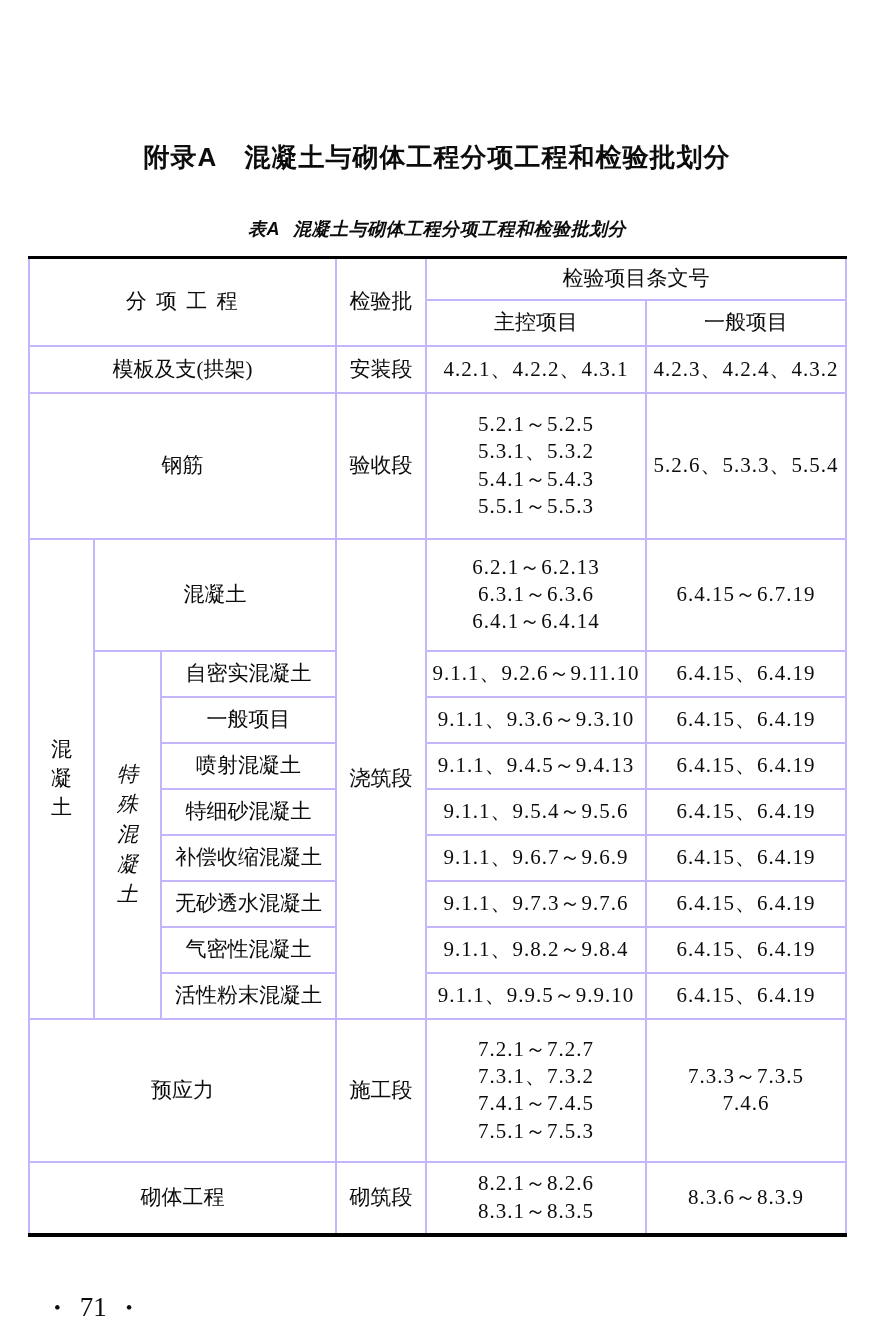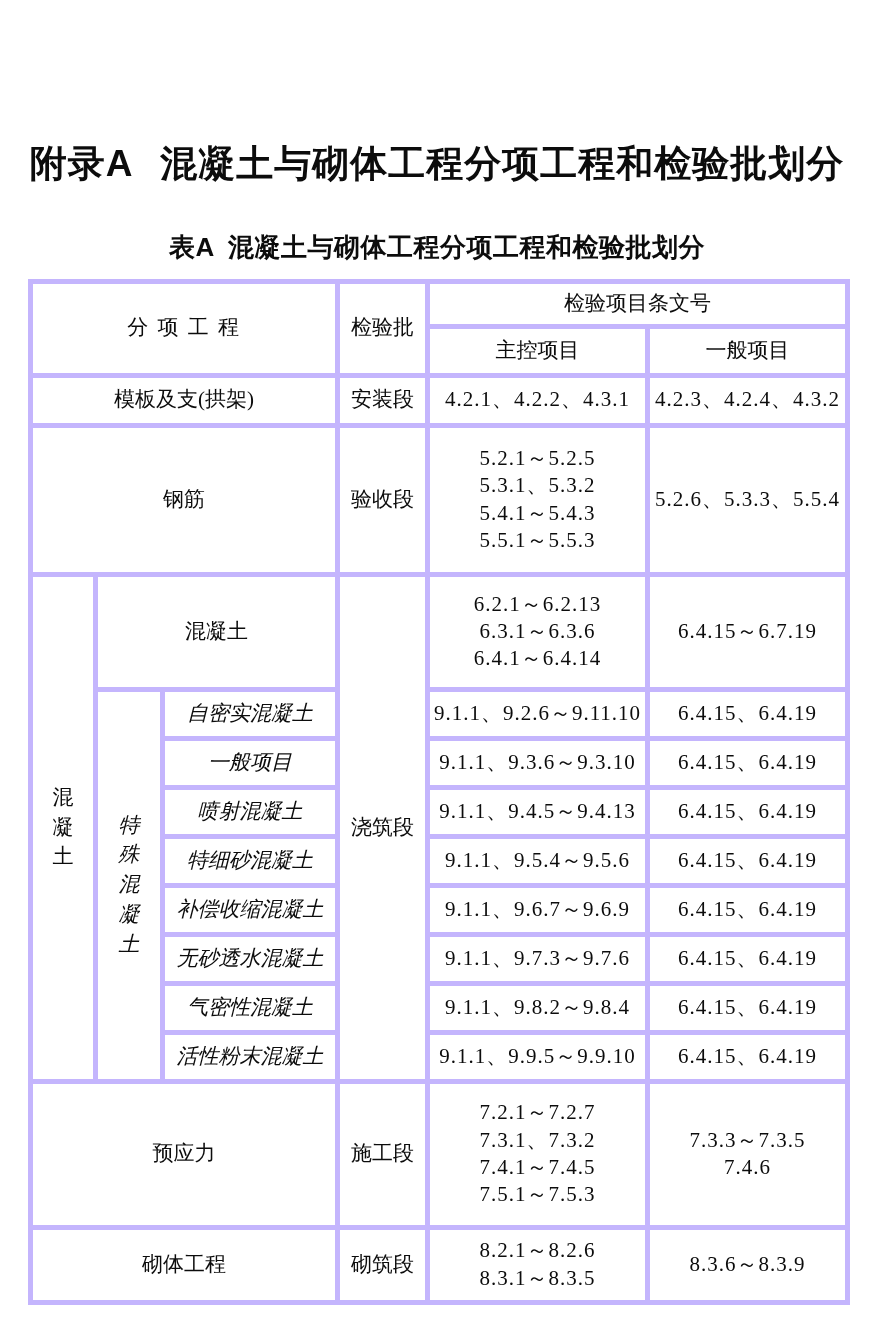--- a/index.html
+++ b/index.html
@@ -9,60 +9,60 @@
     color: #0c0c0c;
     font-family: "Liberation Serif", "DejaVu Serif", serif;
     overflow: hidden;
   }
   .page { width: 874px; height: 1343px; position: relative; }
 
   .doc-title {
     margin: 142px 0 0 0;
     display: flex; justify-content: center; align-items: baseline; gap: 27px;
     font-family: "Liberation Sans", "DejaVu Sans", sans-serif;
-    font-weight: bold; font-size: 37px; letter-spacing: 1px;
+    font-weight: bold; font-size: 26px; letter-spacing: 1px;
     line-height: 1.2; white-space: nowrap;
   }
 
   .table-caption {
     margin-top: 46px;
     display: flex; justify-content: center; align-items: baseline; gap: 13px;
     font-family: "Liberation Sans", "DejaVu Sans", sans-serif;
-    font-weight: bold; font-size: 26px; letter-spacing: 0.5px;
-    line-height: 1.2; white-space: nowrap;
+    font-weight: bold; font-size: 18px; letter-spacing: 0.5px;
+    line-height: 1.2; white-space: nowrap; font-style: italic;
   }
 
   table.main-table {
     border-collapse: collapse; table-layout: fixed;
     width: 817px; margin: 15px 0 0 28px;
     border-top: 3px solid #000;
     border-bottom: 4px solid #000;
     border-left: 2px solid #000;
     border-right: 2px solid #000;
   }
   table.main-table td {
-    border: 5px solid #c4b5fd;
+    border: 2px solid #c4b5fd;
     text-align: center; vertical-align: middle;
     padding: 0; font-size: 21px; line-height: 1.3;
     overflow: hidden;
   }
   tr.h1 td { height: 40px; }
   tr.h2 td { height: 44px; }
   tr.r-formwork td { height: 45px; }
   tr.r-rebar td { height: 144px; text-align: center; }
   tr.r-concrete td { height: 110px; }
   tr.r-sp td { height: 44px; }
   tr.r-prestress td { height: 141px; }
   tr.r-masonry td { height: 70px; }
 
   td.hcell { font-size: 21px; }
   td.spaced { letter-spacing: 2px; }
   td.num { font-size: 20px; letter-spacing: 1px; white-space: nowrap; }
   td.multi { white-space: pre-line; line-height: 1.75; }
-  td.subname { text-align: left; padding-left: 7px; font-size: 20px; font-style: italic; }
+  td.subname { text-align: left; padding-left: 7px; font-size: 20px; }
   .vtext {
     width: 1.05em; margin: 0 auto;
     word-break: break-all; line-break: anywhere;
     font-size: 21px; line-height: 1.4; text-align: center;
   }
   .vtext.tall { line-height: 1.42; font-style: italic; }
 
   .footer {
     margin: 55px 0 0 54px;
     display: flex; align-items: center; gap: 19px;

